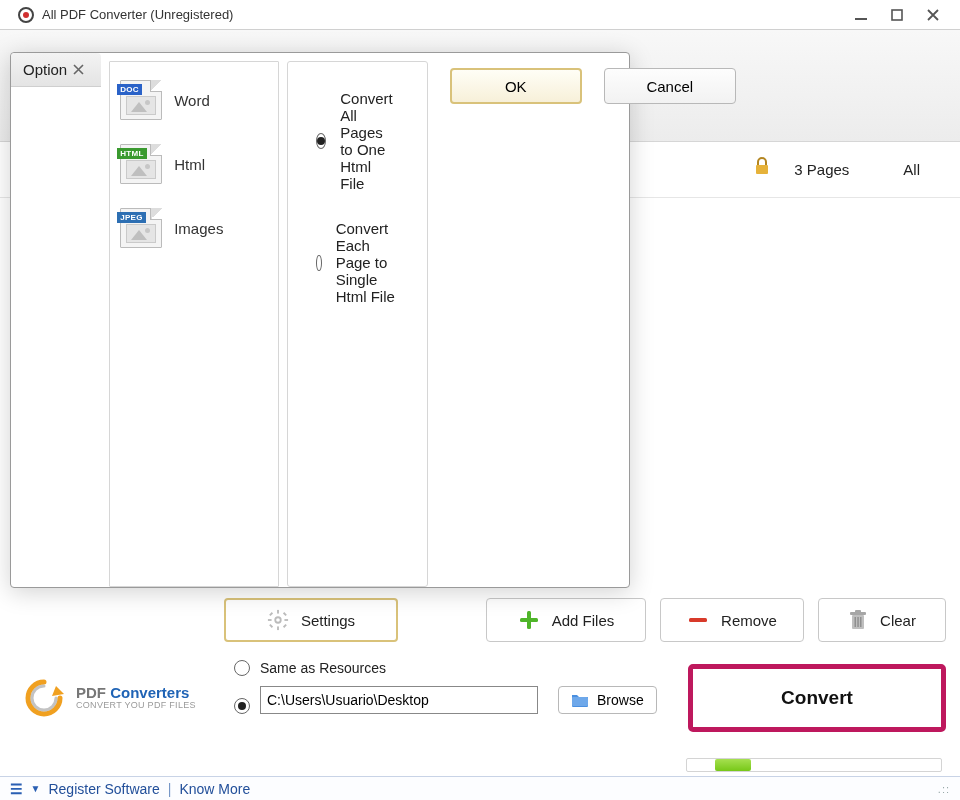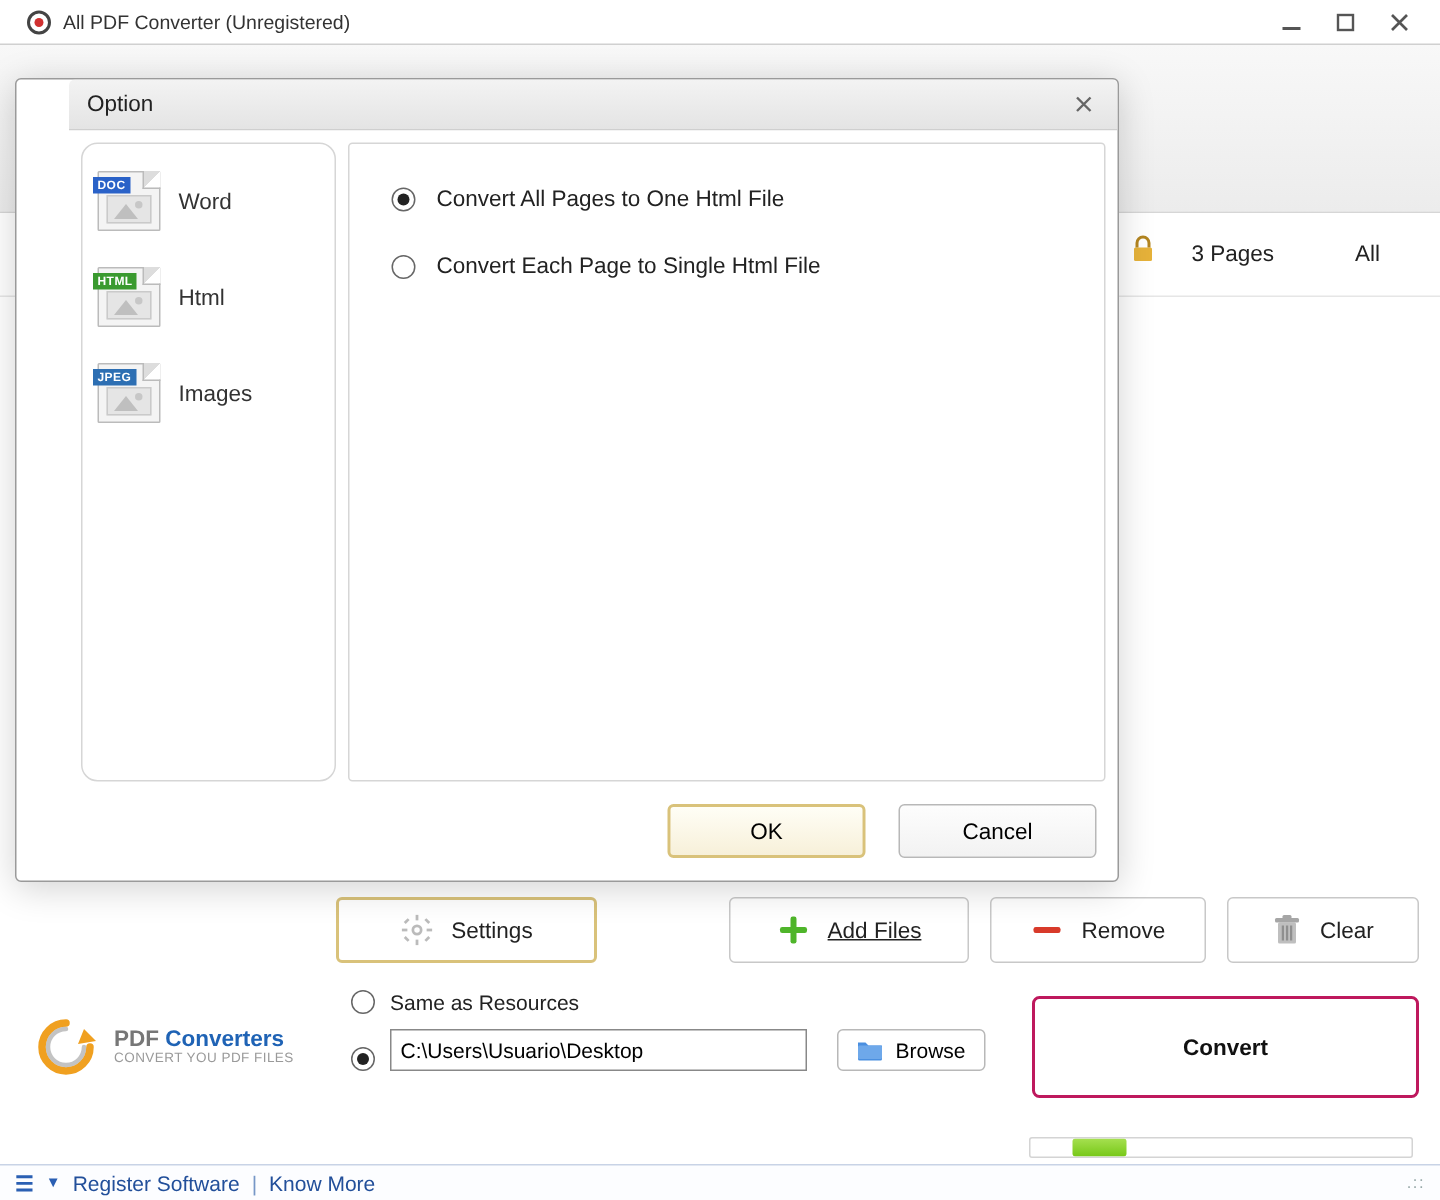--- a/index.html
+++ b/index.html
@@ -17,35 +17,35 @@
 .header-band { height: 112px; background: linear-gradient(#f8f8f8, #ececec); border-bottom: 1px solid #d6d6d6; }
 
 
 .tabs-row { height: 56px; display: flex; align-items: center; justify-content: flex-end; padding: 0 40px; gap: 54px; font-size: 15px; color: #222; border-bottom: 1px solid #e6e6e6; }
 .tab-lock-icon { position: absolute; right: 188px; top: 156px; }
 
 
 .controls-row { position: absolute; left: 224px; right: 14px; top: 598px; display: flex; gap: 14px; }
 .ctrl-btn { height: 44px; border: 1px solid #c8c8c8; background: #fff; border-radius: 4px; display: flex; align-items: center; justify-content: center; gap: 12px; font-size: 15px; color: #222; cursor: pointer; }
 .ctrl-btn.settings { width: 174px; border: 2px solid #d9c27a; }
-.ctrl-btn.addfiles { width: 160px; text-decoration: underline; }
+.ctrl-btn.addfiles { width: 160px; }
 .ctrl-btn.remove { width: 144px; }
 .ctrl-btn.clear { width: 128px; }
 .spacer-flex { flex: 1; }
 
 
 .dest-block { position: absolute; left: 234px; top: 660px; display: flex; flex-direction: column; gap: 10px; }
 .radio-row { display: flex; align-items: flex-end; gap: 10px; font-size: 14px; color: #222; }
 .radio-circle { width: 16px; height: 16px; border: 1.5px solid #666; border-radius: 50%; display: inline-flex; align-items: center; justify-content: center; }
 .radio-circle.checked::after { content: ''; width: 8px; height: 8px; border-radius: 50%; background: #222; }
 .path-input { width: 278px; height: 28px; border: 1px solid #888; padding: 0 6px; font-size: 14px; background: #fff; }
 .browse-btn { height: 28px; border: 1px solid #b8b8b8; border-radius: 4px; background: #fff; display: inline-flex; align-items: center; gap: 8px; padding: 0 12px; font-size: 14px; margin-left: 10px; cursor: pointer; }
 
 
-.convert-btn { position: absolute; right: 14px; top: 664px; width: 258px; height: 68px; border: 2px solid #be185d; border-radius: 5px; background: #fff; font-size: 15px; font-weight: 600; color: #111; display: flex; align-items: center; justify-content: center; cursor: pointer; }
+.convert-btn { position: absolute; right: 14px; top: 664px; width: 258px; height: 68px; border: 5px solid #be185d; border-radius: 5px; background: #fff; font-size: 19px; font-weight: 600; color: #111; display: flex; align-items: center; justify-content: center; cursor: pointer; }
 
 
 .progress { position: absolute; right: 18px; top: 758px; width: 256px; height: 14px; background: #fff; border: 1px solid #d4d4d4; border-radius: 2px; overflow: hidden; }
 .progress-fill { height: 100%; width: 36px; margin-left: 28px; background: linear-gradient(#a6e050, #77c818); border-radius: 2px; }
 
 
 .brand { position: absolute; left: 22px; top: 676px; display: flex; align-items: center; gap: 10px; }
 .brand-arrow { width: 44px; height: 44px; position: relative; }
 .brand-text { line-height: 1.1; }
 .brand-line1 { font-size: 15px; font-weight: 600; color: #777; }
@@ -53,26 +53,26 @@
 .brand-line2 { font-size: 9px; color: #9a9a9a; letter-spacing: 0.3px; }
 
 
 .footer { position: absolute; left: 0; right: 0; bottom: 0; height: 24px; border-top: 1px solid #c8d3e6; background: #fcfdff; display: flex; align-items: center; padding: 0 10px; font-size: 14px; color: #224f9a; gap: 8px; }
 .foot-icon { color: #2a5fb3; font-weight: bold; }
 .footer a { color: #224f9a; text-decoration: none; cursor: pointer; }
 .foot-sep { color: #7797c7; }
 .grip { margin-left: auto; color: #9aa; font-size: 11px; letter-spacing: 1px; }
 
 
-.dialog { position: absolute; left: 10px; top: 52px; width: 736px; height: 536px; background: #fff; border: 1px solid #9a9a9a; box-shadow: 0 4px 24px rgba(0,0,0,.18); border-radius: 4px; display: flex; flex-direction: column; padding-left: 35px; }
+.dialog { position: absolute; left: 10px; top: 52px; width: 620px; height: 536px; background: #fff; border: 1px solid #9a9a9a; box-shadow: 0 4px 24px rgba(0,0,0,.18); border-radius: 4px; display: flex; flex-direction: row; }
 .dlg-title { height: 34px; background: linear-gradient(#f3f3f3, #e4e4e4); border-bottom: 1px solid #cfcfcf; border-radius: 4px 4px 0 0; display: flex; align-items: center; padding: 0 12px; font-size: 15px; color: #222; }
 .dlg-close { margin-left: auto; width: 22px; height: 22px; display: flex; align-items: center; justify-content: center; color: #555; cursor: pointer; font-size: 13px; }
 
 .dlg-body { flex: 1; display: flex; padding: 8px 8px 0 8px; gap: 8px; }
-.dlg-side { width: 170px; border: 1px solid #d6d6d6; border-radius: 11px; padding: 6px 2px; background: #fff; }
+.dlg-side { width: 170px; border: 1px solid #d6d6d6; border-radius: 1px; padding: 6px 2px; background: #fff; }
 .side-item { display: flex; align-items: center; gap: 12px; padding: 12px 8px; font-size: 15px; color: #333; cursor: pointer; }
 .side-icon { width: 42px; height: 40px; position: relative; }
 .page-shape { position: absolute; inset: 0; background: #f4f4f4; border: 1px solid #bbb; border-radius: 1px; }
 .page-fold { position: absolute; top: 0; right: 0; width: 12px; height: 12px; background: linear-gradient(135deg, #ddd 50%, #fff 50%); border-left: 1px solid #bbb; border-bottom: 1px solid #bbb; }
 .badge { position: absolute; top: 4px; left: -3px; font-size: 8px; color: #fff; padding: 1px 3px; font-weight: bold; letter-spacing: .3px; }
 .b-doc { background: #2a62c8; }
 .b-html { background: #3a9a2f; }
 .b-jpeg { background: #2d6fb3; }
 .b-txt { background: #8a8a8a; }
 .img-thumb { position: absolute; top: 16px; left: 6px; right: 6px; bottom: 5px; background: #e5e5e5; border: 1px solid #cacaca; }

